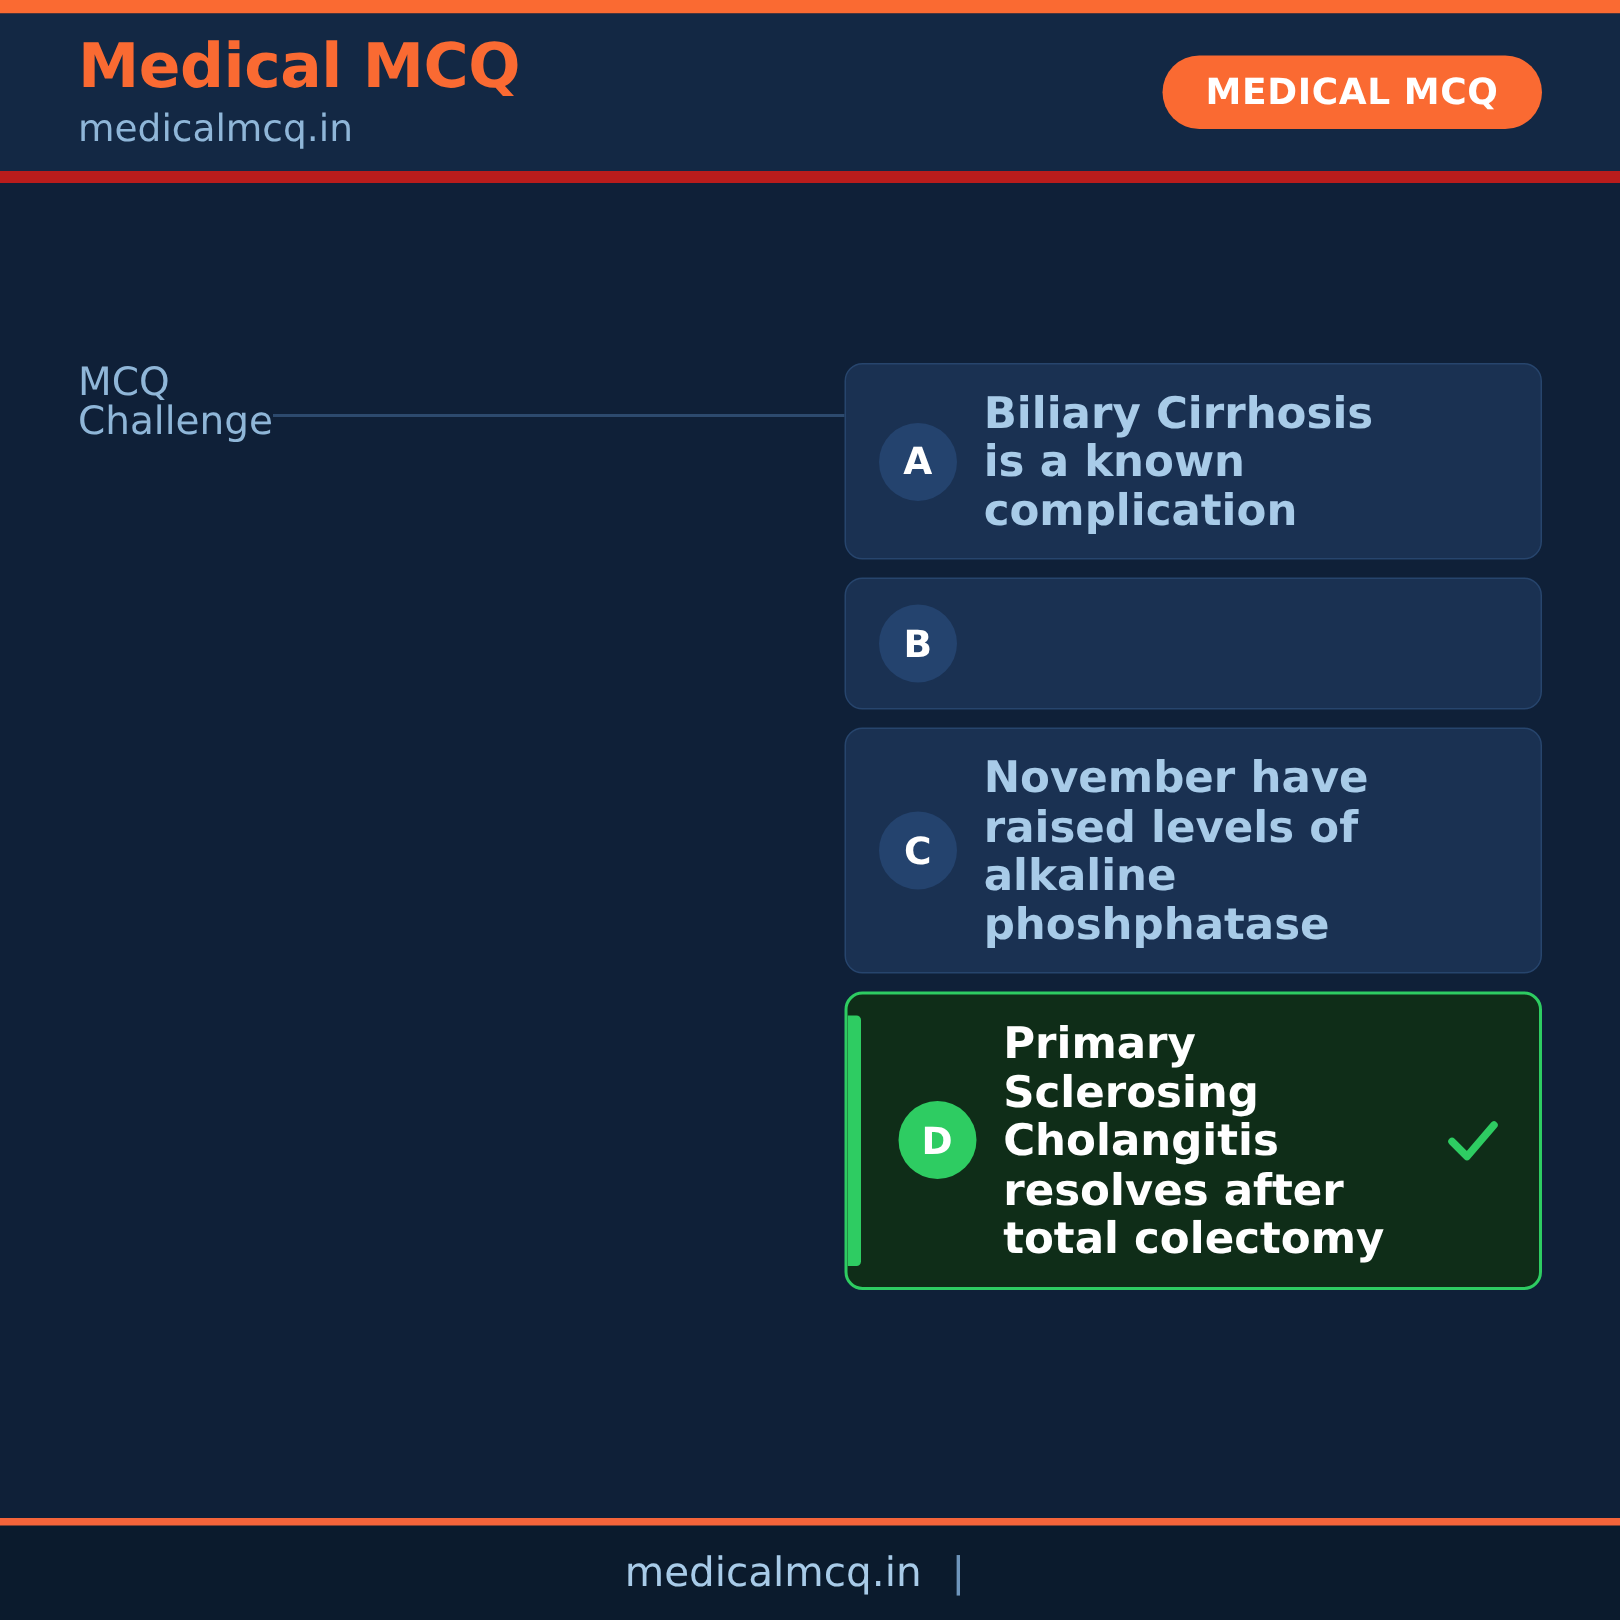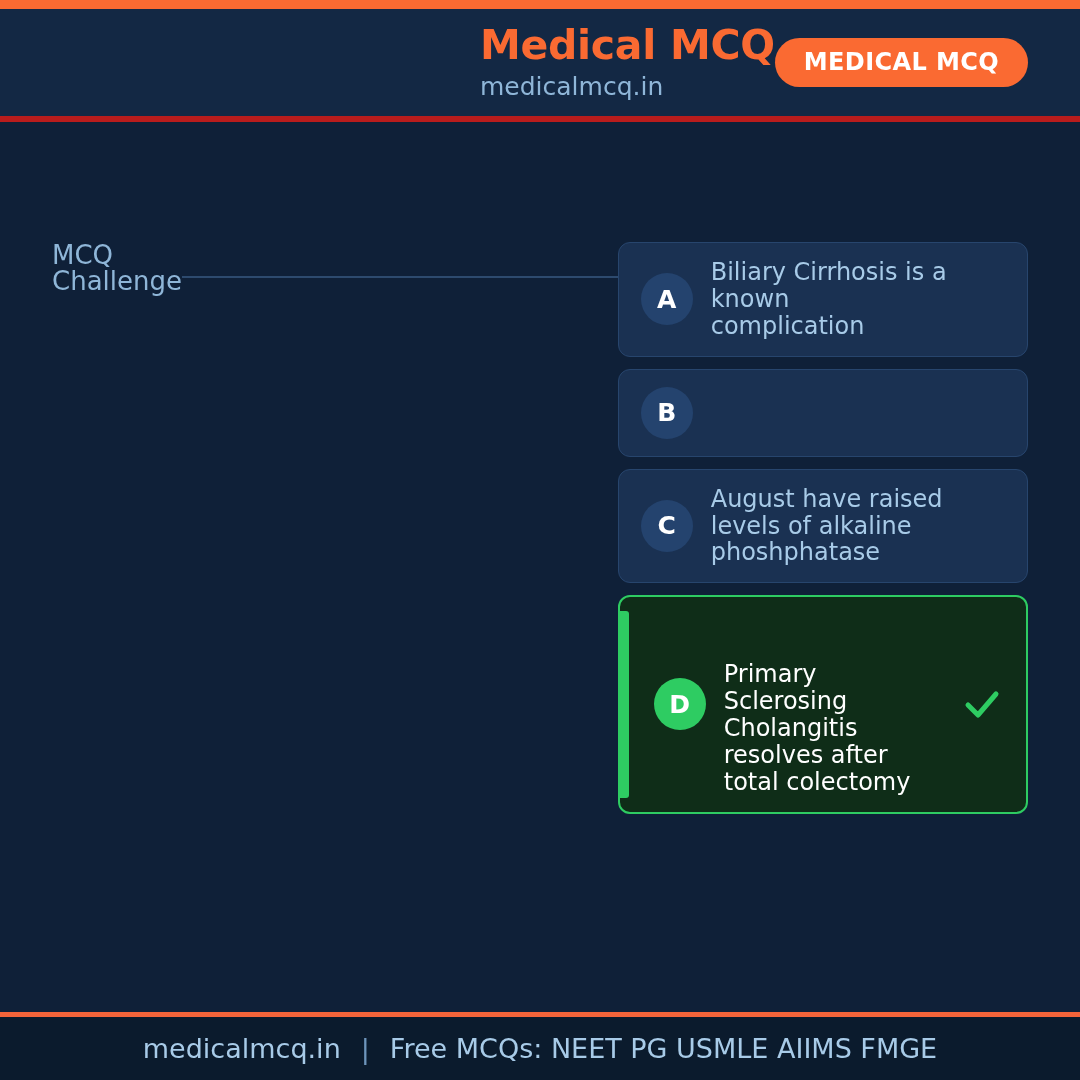--- a/index.html
+++ b/index.html
@@ -31,24 +31,24 @@
     width: 100%;
     background: #fa6a32;
     flex: 0 0 auto;
   }
 
   
   .header {
     flex: 0 0 auto;
     height: 113px;
     background: #132844;
-    border-bottom: 6px solid #b91c1c;
+    border-bottom: 8px solid #b91c1c;
     display: flex;
     align-items: center;
-    justify-content: flex-end;
+    justify-content: space-between;
     padding: 0 52px;
     position: relative;
   }
 
   .brand-block {
     display: flex;
     flex-direction: column;
     justify-content: center;
     line-height: 1;
   }
@@ -143,24 +143,24 @@
     color: #ffffff;
     font-size: 25px;
     font-weight: 700;
     display: flex;
     align-items: center;
     justify-content: center;
     margin-right: 18px;
   }
 
   .option .otext {
-    font-size: 24px;
+    font-size: 29px;
     color: #a8cbe8;
     line-height: 1.12;
-    font-weight: 400;
+    font-weight: 700;
     flex: 1 1 auto;
     padding-right: 14px;
   }
 
   .option .mark {
     flex: 0 0 auto;
     width: 44px;
     height: 44px;
     opacity: 0;
   }
@@ -184,21 +184,20 @@
   }
 
   .option.correct .badge {
     background: #2ecc62;
     color: #ffffff;
     margin-left: 12px;
   }
 
   .option.correct .otext {
     color: #ffffff;
-    margin-top: 48px;
   }
 
   .option.correct .mark {
     opacity: 1;
   }
 
   .option.correct .mark svg {
     display: block;
   }
 
@@ -265,21 +264,21 @@
         <div class="badge">B</div>
         <div class="mark">
           <svg viewBox="0 0 44 44" width="44" height="44">
               <path d="M8 23 L18 33 L36 12" fill="none" stroke="#2ecc62" stroke-width="5" stroke-linecap="round" stroke-linejoin="round"></path>
             </svg>
         </div>
       </div>
 
       <div class="option">
         <div class="badge">C</div>
-        <div class="otext">August have raised levels of alkaline phoshphatase</div>
+        <div class="otext">November have raised levels of alkaline phoshphatase</div>
         <div class="mark">
           <svg viewBox="0 0 44 44" width="44" height="44">
               <path d="M8 23 L18 33 L36 12" fill="none" stroke="#2ecc62" stroke-width="5" stroke-linecap="round" stroke-linejoin="round"></path>
             </svg>
         </div>
       </div>
 
       <div class="option correct">
         <div class="badge">D</div>
         <div class="otext">Primary Sclerosing Cholangitis resolves after total colectomy</div>
@@ -289,16 +288,15 @@
             </svg>
         </div>
       </div>
 
     </div>
   </div>
 
   <div class="footer">
     <span class="footer-text">medicalmcq.in</span>
     <span class="footer-sep">|</span>
-    <span class="footer-text">Free MCQs: NEET PG  USMLE  AIIMS  FMGE</span>
   </div>
 
 </div>
 
 </body></html>

